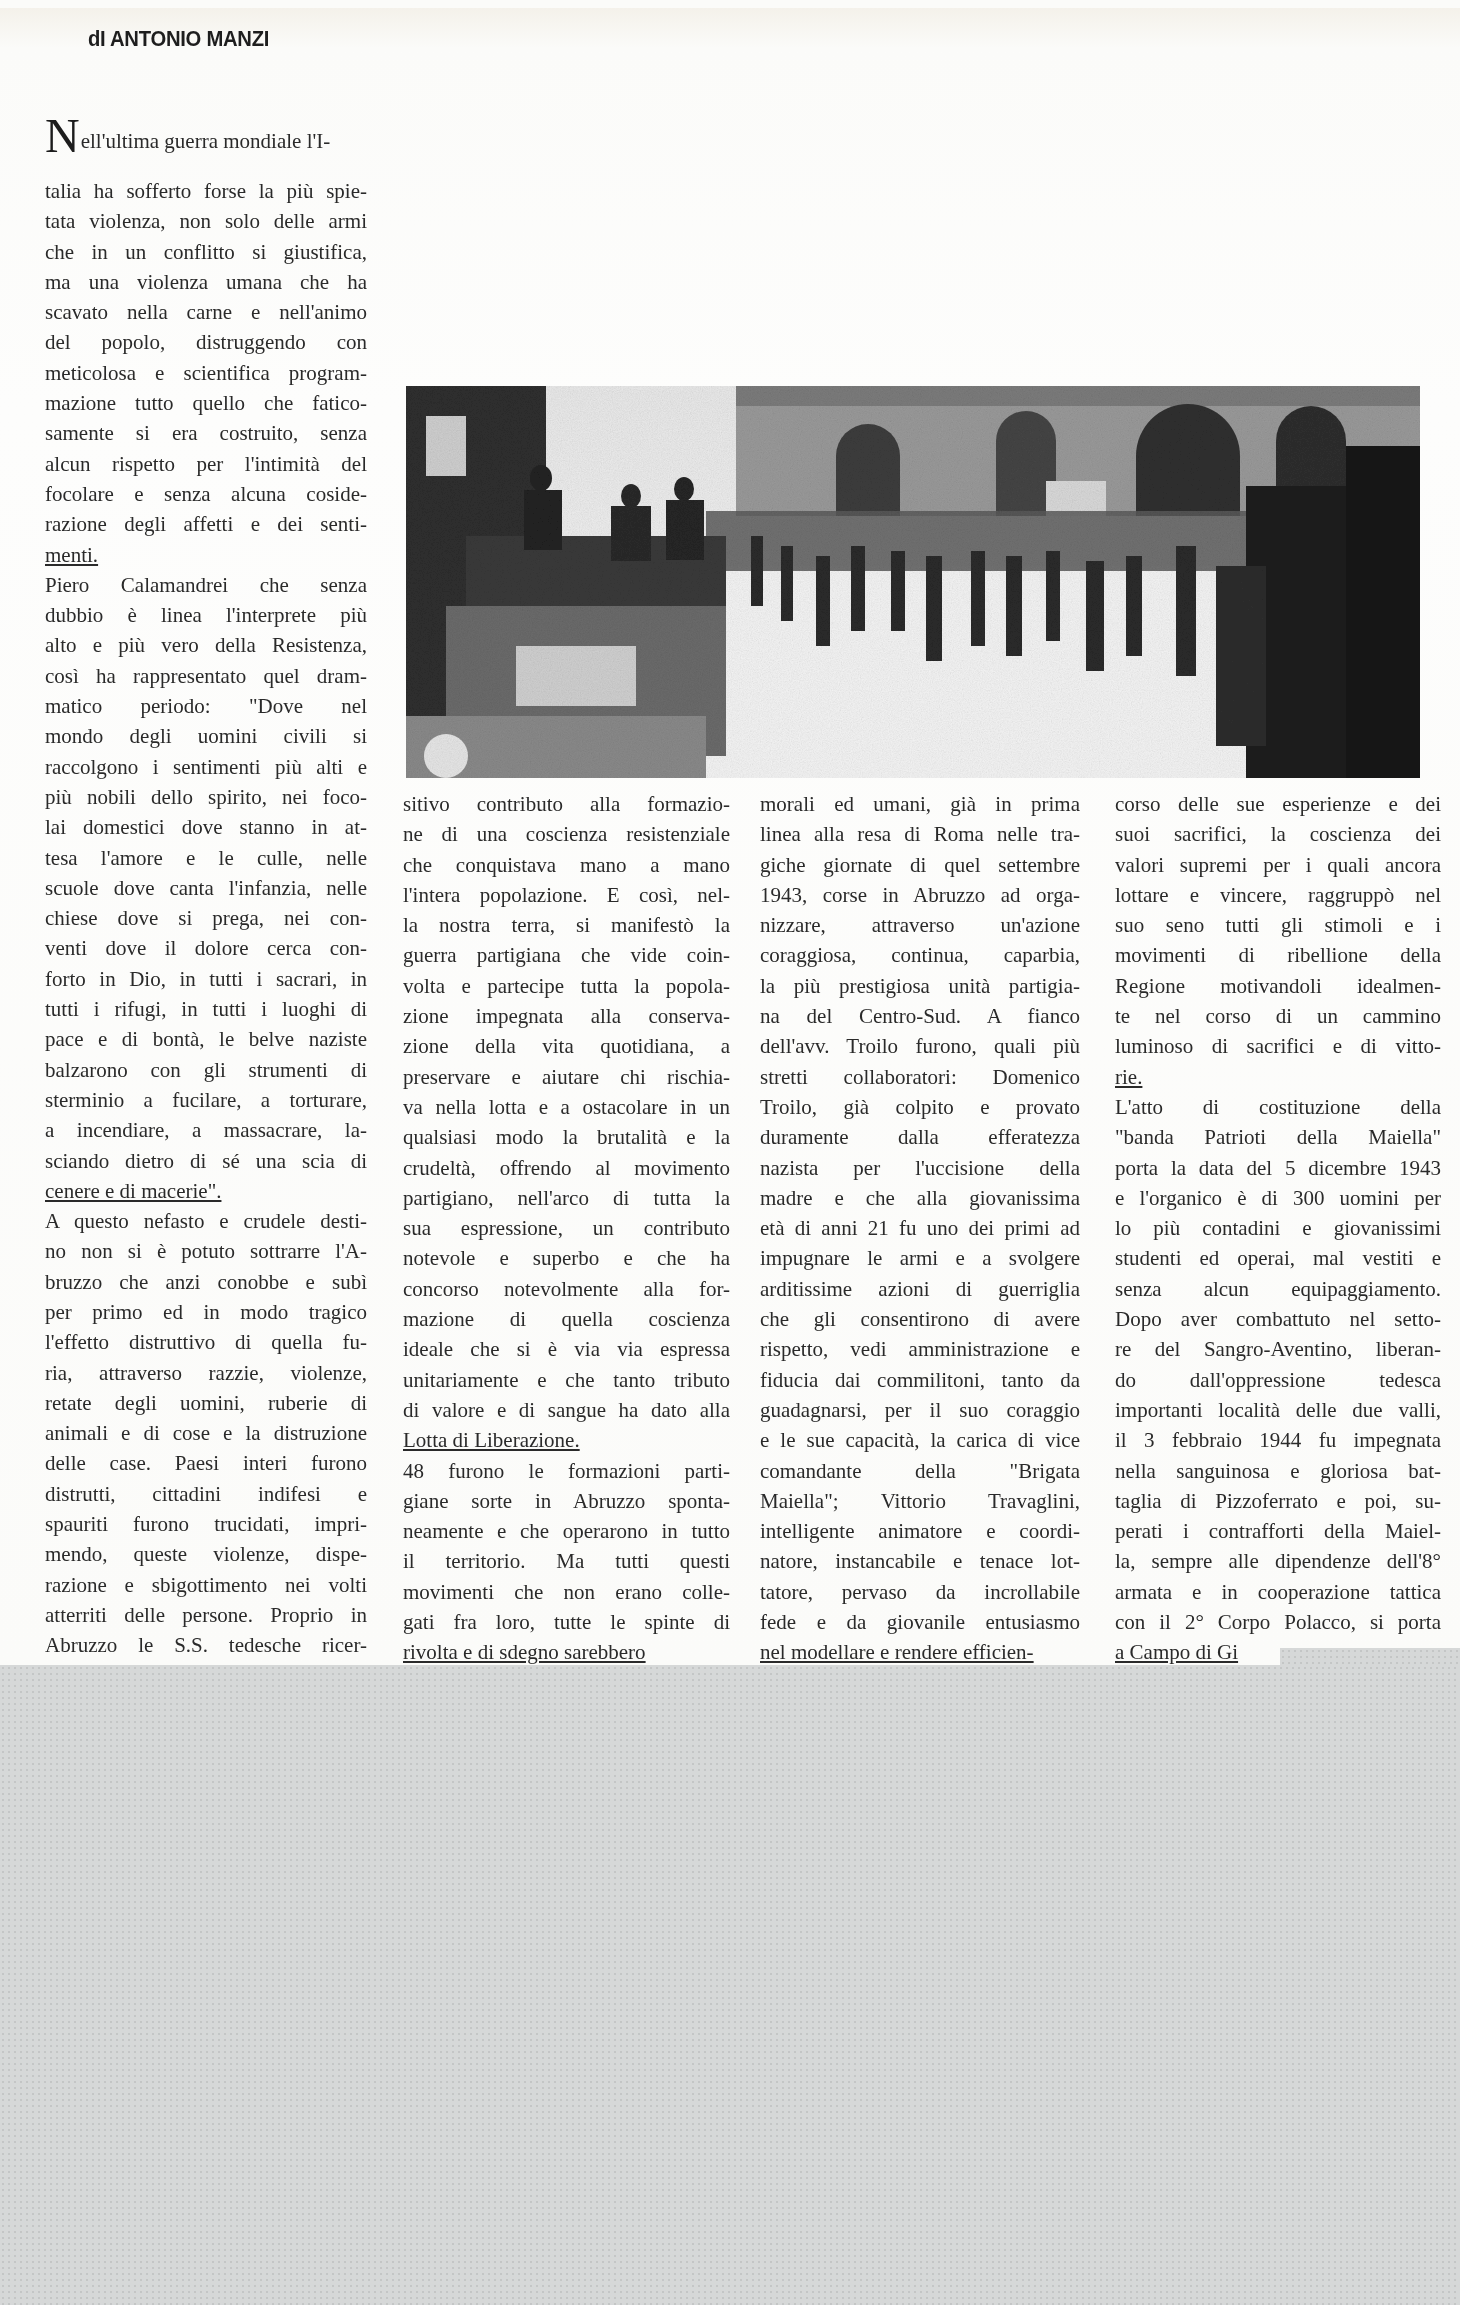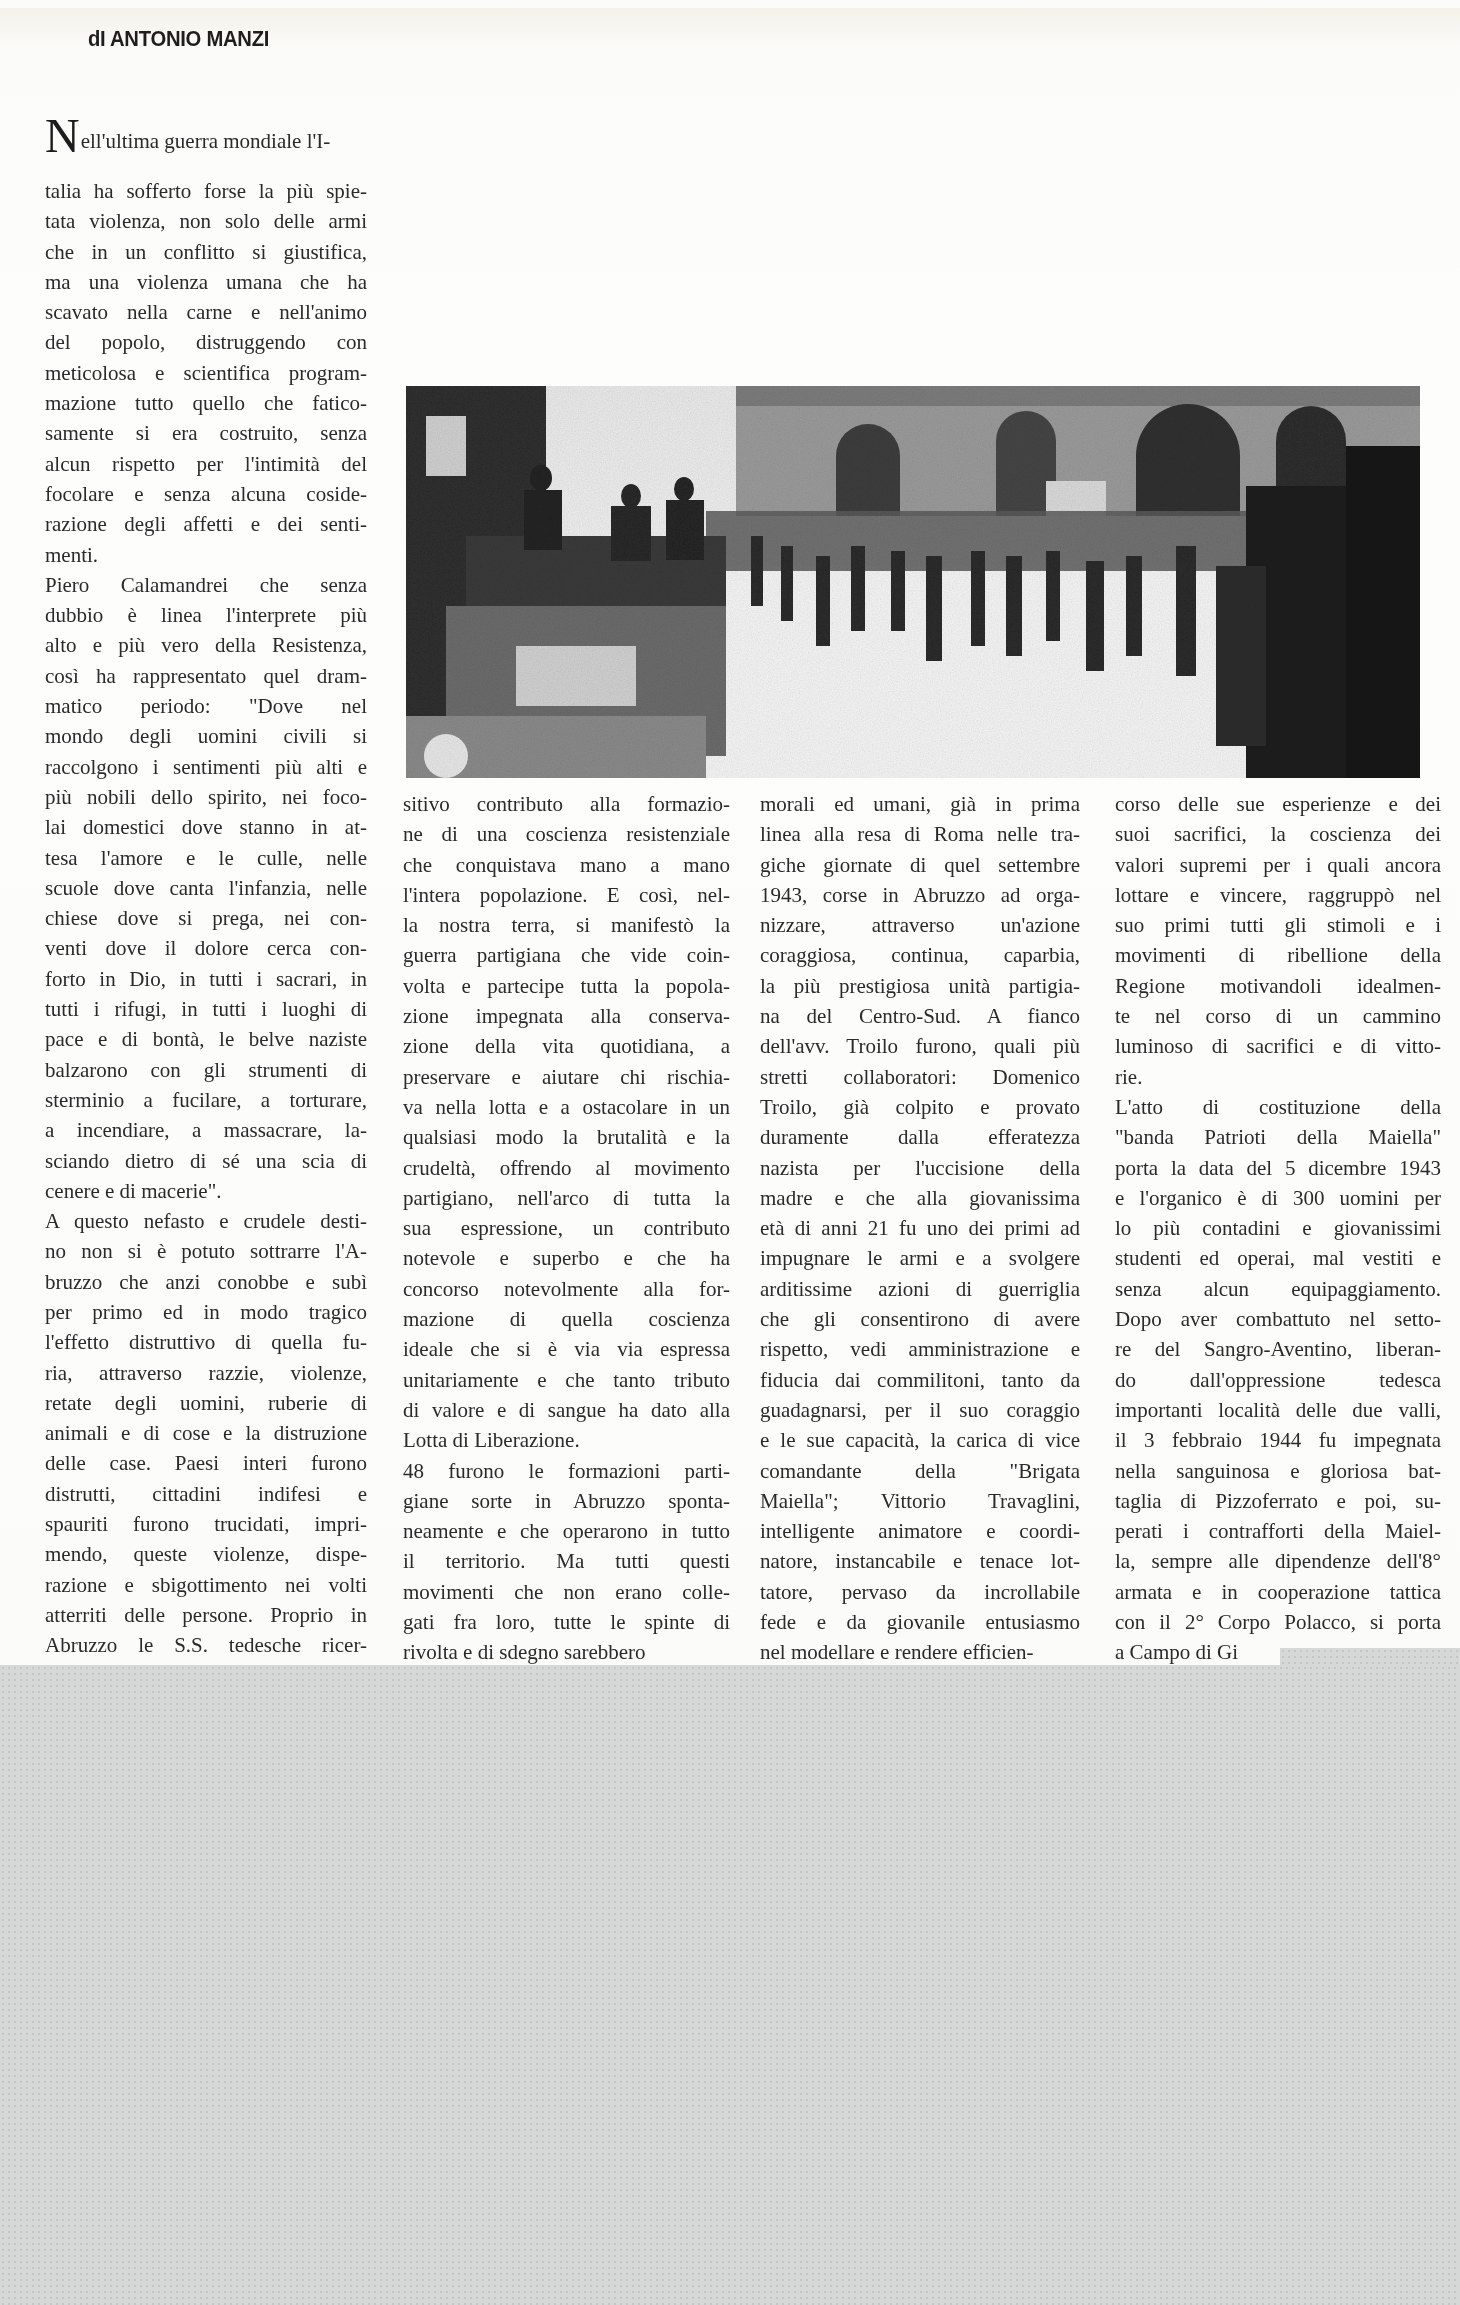--- a/index.html
+++ b/index.html
@@ -24,21 +24,21 @@
     position: absolute;
     font-size: 21px; line-height: 30.3px;
     text-align: justify;
     color: #2a2a2a;
   }
   .col .ln {
     display: block; white-space: nowrap; overflow: hidden;
     text-align: justify; text-align-last: justify;
     height: 30.3px;
   }
-  .col .ln.last { text-align-last: left; }
+  .col .ln.last { text-align-last: left; text-decoration: underline; }
   #col1 { left: 45px; top: 106px; width: 322px; }
   #col2 { left: 403px; top: 781px; width: 327px; }
   #col3 { left: 760px; top: 781px; width: 320px; }
   #col4 { left: 1115px; top: 781px; width: 326px; }
   .dropcap-line { height: 46px !important; position: relative; }
   .dropcap {
     font-size: 48px; line-height: 44px; float: left; margin-right: 1px; color: #1c1c1c;
   }
   .dropcap-rest { display: inline-block; padding-top: 12px; }
   #col1 .lines-after { margin-top: 16px; }
@@ -258,21 +258,21 @@
         <span class="ln">fede e da giovanile entusiasmo</span>
         <span class="ln last">nel modellare e rendere efficien-</span>
       </div>
   </div>
   <div class="col" id="col4">
     <div class="lines-after">
         <span class="ln">corso delle sue esperienze e dei</span>
         <span class="ln">suoi sacrifici, la coscienza dei</span>
         <span class="ln">valori supremi per i quali ancora</span>
         <span class="ln">lottare e vincere, raggruppò nel</span>
-        <span class="ln">suo primi tutti gli stimoli e i</span>
+        <span class="ln">suo seno tutti gli stimoli e i</span>
         <span class="ln">movimenti di ribellione della</span>
         <span class="ln">Regione motivandoli idealmen-</span>
         <span class="ln">te nel corso di un cammino</span>
         <span class="ln">luminoso di sacrifici e di vitto-</span>
         <span class="ln last">rie.</span>
         <span class="ln">L'atto di costituzione della</span>
         <span class="ln">"banda Patrioti della Maiella"</span>
         <span class="ln">porta la data del 5 dicembre 1943</span>
         <span class="ln">e l'organico è di 300 uomini per</span>
         <span class="ln">lo più contadini e giovanissimi</span>

